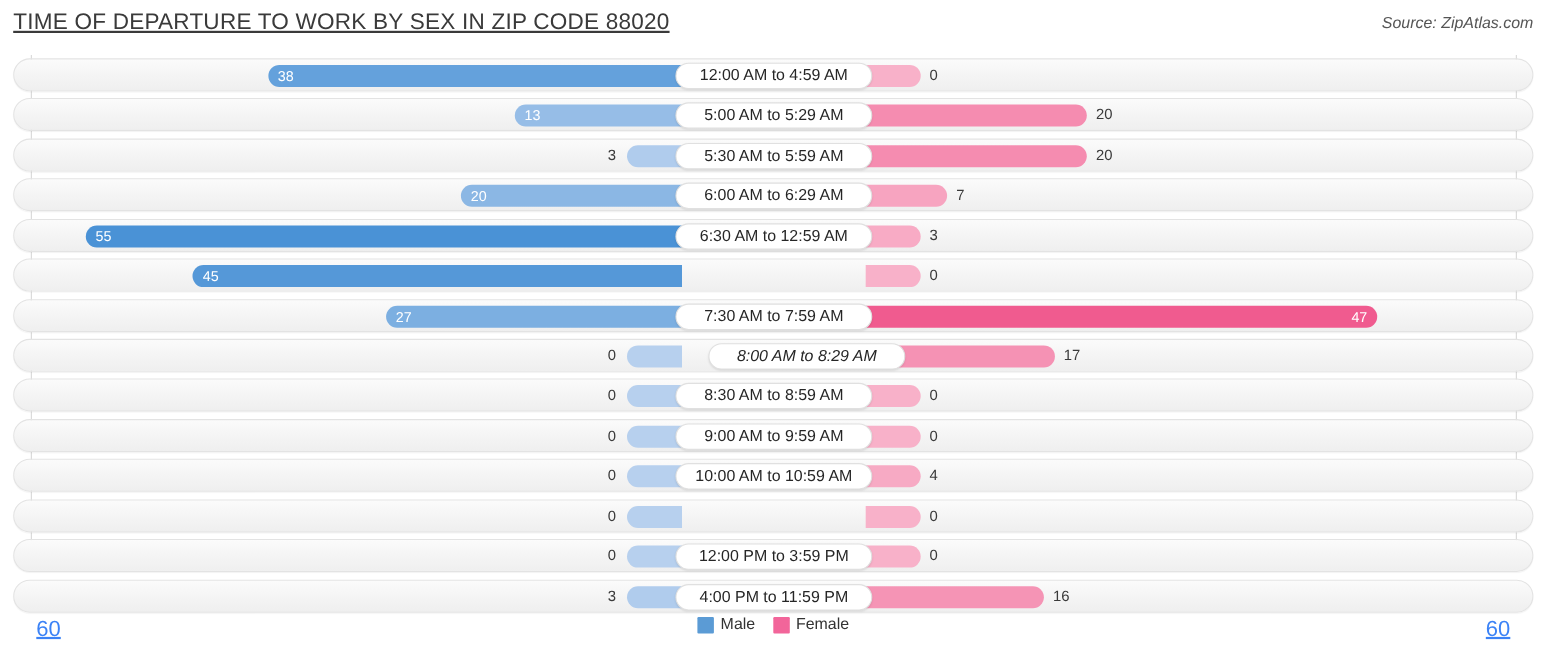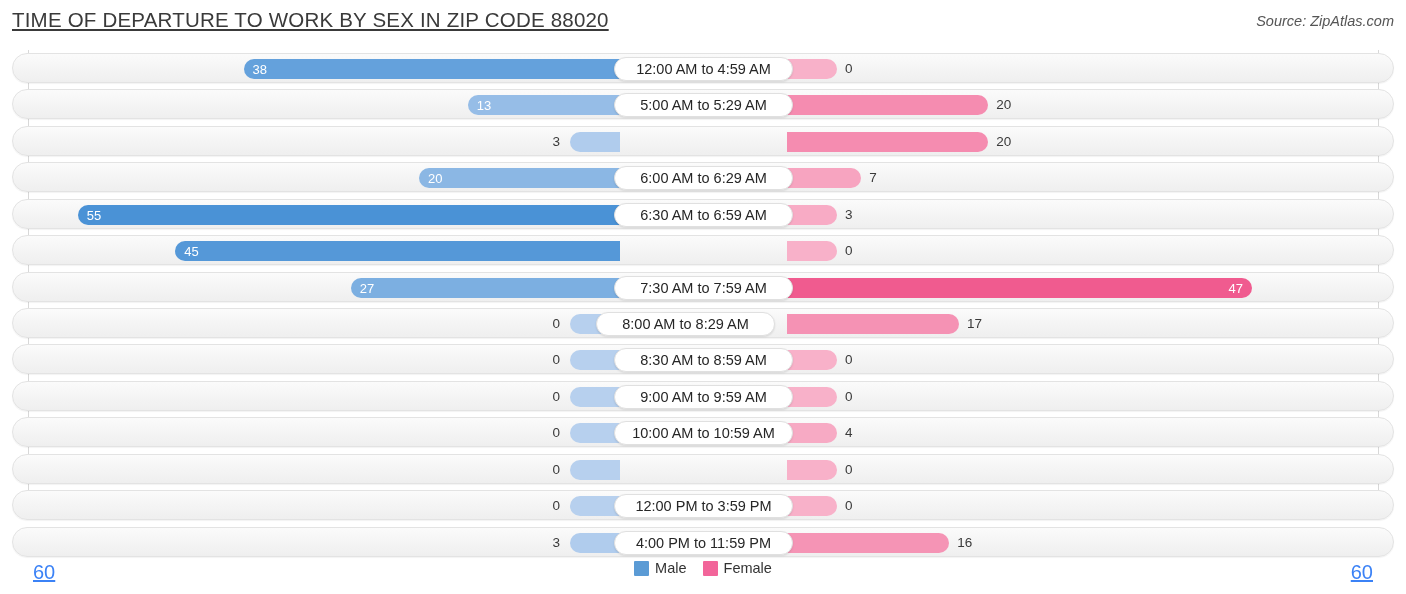--- a/index.html
+++ b/index.html
@@ -121,36 +121,37 @@
       </div>
       <div class="val-out right" style="left: 983.333px;">20</div>
       <div class="bar female" style="left: 774px; width: 201.333px; background: rgb(245, 140, 176);"></div>
       <div class="center-pill" style="left: 601px;">5:00 AM to 5:29 AM</div>
     </div>
     <div class="row" style="top: 75.86px;">
       <div class="val-out left" style="right: 833px;">3</div>
       <div class="bar male" style="left: 557px; width: 50px; background: rgb(176, 204, 237);"></div>
       <div class="val-out right" style="left: 983.333px;">20</div>
       <div class="bar female" style="left: 774px; width: 201.333px; background: rgb(245, 140, 176);"></div>
+      <div class="center-pill" style="left: 601px;">5:30 AM to 5:59 AM</div>
     </div>
     <div class="row" style="top: 112.29px;">
       <div class="bar male" style="left: 406px; width: 201px; background: rgb(139, 183, 228);">
         <span class="bar-inner-label">20</span>
       </div>
       <div class="val-out right" style="left: 856.367px;">7</div>
       <div class="bar female" style="left: 774px; width: 74.3667px; background: rgb(247, 164, 192);"></div>
       <div class="center-pill" style="left: 601px;">6:00 AM to 6:29 AM</div>
     </div>
     <div class="row" style="top: 148.72px;">
       <div class="bar male" style="left: 64.75px; width: 542.25px; background: rgb(74, 146, 214);">
         <span class="bar-inner-label">55</span>
       </div>
       <div class="val-out right" style="left: 832px;">3</div>
       <div class="bar female" style="left: 774px; width: 50px; background: rgb(248, 171, 197);"></div>
-      <div class="center-pill" style="left: 601px;">6:30 AM to 6:59 AM</div>
+      <div class="center-pill" style="left: 601px;">6:30 AM to 12:59 AM</div>
     </div>
     <div class="row" style="top: 185.15px;">
       <div class="bar male" style="left: 162.25px; width: 444.75px; background: rgb(85, 152, 216);">
         <span class="bar-inner-label">45</span>
       </div>
       <div class="val-out right" style="left: 832px;">0</div>
       <div class="bar female" style="left: 774px; width: 50px; background: rgb(248, 177, 201);"></div>
     </div>
     <div class="row" style="top: 221.58px;">
       <div class="bar male" style="left: 337.75px; width: 269.25px; background: rgb(124, 175, 225);">
@@ -159,21 +160,21 @@
       <div class="bar female" style="left: 774px; width: 465.033px; background: rgb(240, 91, 143);">
         <span class="bar-inner-label">47</span>
       </div>
       <div class="center-pill" style="left: 601px;">7:30 AM to 7:59 AM</div>
     </div>
     <div class="row" style="top: 258.01px;">
       <div class="val-out left" style="right: 833px;">0</div>
       <div class="bar male" style="left: 557px; width: 50px; background: rgb(183, 208, 238);"></div>
       <div class="val-out right" style="left: 954.033px;">17</div>
       <div class="bar female" style="left: 774px; width: 172.033px; background: rgb(245, 146, 180);"></div>
-      <div class="center-pill" style="left: 583px;">8:00 AM to 8:29 AM</div>
+      <div class="center-pill" style="left: 631px; font-style: italic;">8:00 AM to 8:29 AM</div>
     </div>
     <div class="row" style="top: 294.44px;">
       <div class="val-out left" style="right: 833px;">0</div>
       <div class="bar male" style="left: 557px; width: 50px; background: rgb(183, 208, 238);"></div>
       <div class="val-out right" style="left: 832px;">0</div>
       <div class="bar female" style="left: 774px; width: 50px; background: rgb(248, 177, 201);"></div>
       <div class="center-pill" style="left: 601px;">8:30 AM to 8:59 AM</div>
     </div>
     <div class="row" style="top: 330.87px;">
       <div class="val-out left" style="right: 833px;">0</div>

